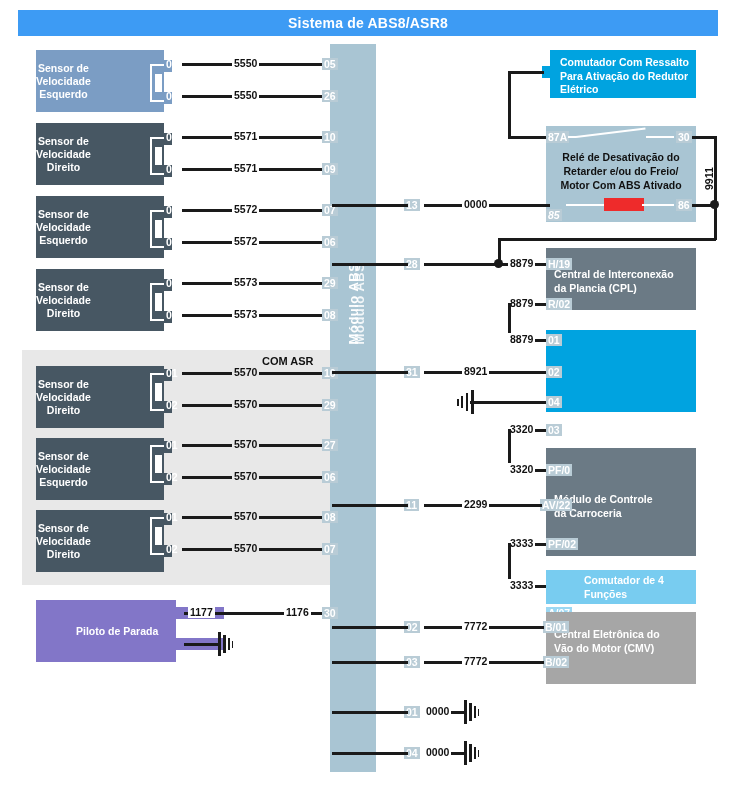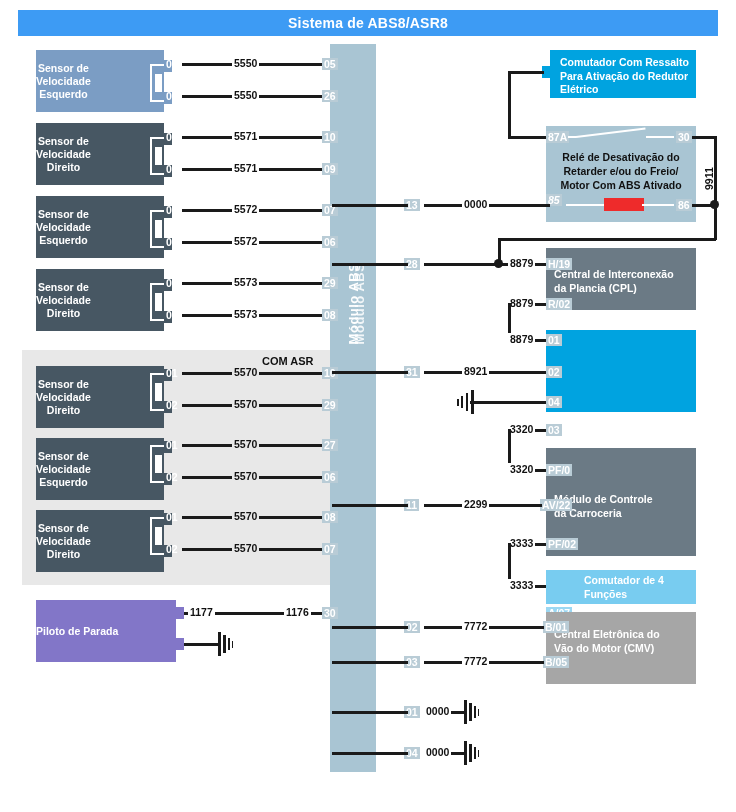--- a/index.html
+++ b/index.html
@@ -23,21 +23,21 @@
   .box{
     color:#ffffff;font-weight:bold;font-size:10.5px;line-height:13px;
     display:flex;align-items:center;box-sizing:border-box;
   }
   .box.center{justify-content:flex-start;text-align:center;}
   .box.padl{padding-left:10px;}
   .box.top{align-items:flex-start;padding-top:6px;}
 
   .sensor-dark{background:#475763;}
   .sensor-blue{background:#7b9dc4;}
-  .piloto{background:#8276c8;}
+  .piloto{background:#8276c8;padding-left:40px;}
   .cpl{background:#6b7a85;}
   .cyan{background:#00a3e0;}
   .lightcyan{background:#78ccf0;}
   .bcm{background:#6b7a85;}
   .cmv{background:#a6a6a6;}
   .relay{background:#a9c5d3;}
   .absmod{background:#a9c5d3;}
   .asrpanel{background:#e8e8e8;}
 
   
@@ -309,21 +309,21 @@
 
   <div class="abs relay" style="left:546px;top:126px;width:150px;height:96px;"></div>
   <div class="abs" style="left:546px;top:150px;width:150px;height:48px;color:#111;font-weight:bold;font-size:10.5px;line-height:14px;text-align:center;">
     <div>Relé de Desativação do</div>
     <div>Retarder e/ou do Freio/</div>
     <div>Motor Com ABS Ativado</div>
   </div>
 
   <div class="pin" style="left:546px;top:131px;">87A</div>
   <div class="pin" style="left:676px;top:131px;">30</div>
-  <div class="pin" style="left:546px;top:194px;font-style:italic;">85</div>
+  <div class="pin" style="left:546px;top:209px;font-style:italic;">85</div>
   <div class="pin" style="left:676px;top:199px;">86</div>
 
   <div class="relay-wht" style="left:568px;top:136px;width:8px;"></div>
   <div class="relay-arm" style="left:576px;top:136px;width:70px;transform:rotate(-7deg);"></div>
   <div class="relay-wht" style="left:646px;top:136px;width:28px;"></div>
 
   <div class="relay-wht" style="left:566px;top:204px;width:40px;"></div>
   <div class="relay-coil" style="left:604px;top:198px;width:40px;height:13px;"></div>
   <div class="relay-wht" style="left:642px;top:204px;width:32px;"></div>
 
@@ -414,21 +414,21 @@
     <div>Funções</div>
   </div>
   <div class="pin" style="left:546px;top:580px;background:#9bd7f2;margin-top:27px;">A/07</div>
 
   <div class="abs cmv" style="left:546px;top:612px;width:150px;height:72px;"></div>
   <div class="abs" style="left:554px;top:628px;width:146px;color:#fff;font-weight:bold;font-size:10.5px;line-height:13.5px;">
     <div>Central Eletrônica do</div>
     <div>Vão do Motor (CMV)</div>
   </div>
   <div class="pin" style="left:543px;top:621px;">B/01</div>
-  <div class="pin" style="left:543px;top:656px;">B/05</div>
+  <div class="pin" style="left:543px;top:656px;">B/02</div>
 
   <div class="pin" style="left:404px;top:621px;">02</div>
   <div class="h" style="left:332px;top:626px;width:76px;"></div>
   <div class="h" style="left:424px;top:626px;width:120px;"></div>
   <div class="wn" style="left:462px;top:620px;">7772</div>
 
   <div class="pin" style="left:404px;top:656px;">03</div>
   <div class="h" style="left:332px;top:661px;width:76px;"></div>
   <div class="h" style="left:424px;top:661px;width:120px;"></div>
   <div class="wn" style="left:462px;top:655px;">7772</div>

